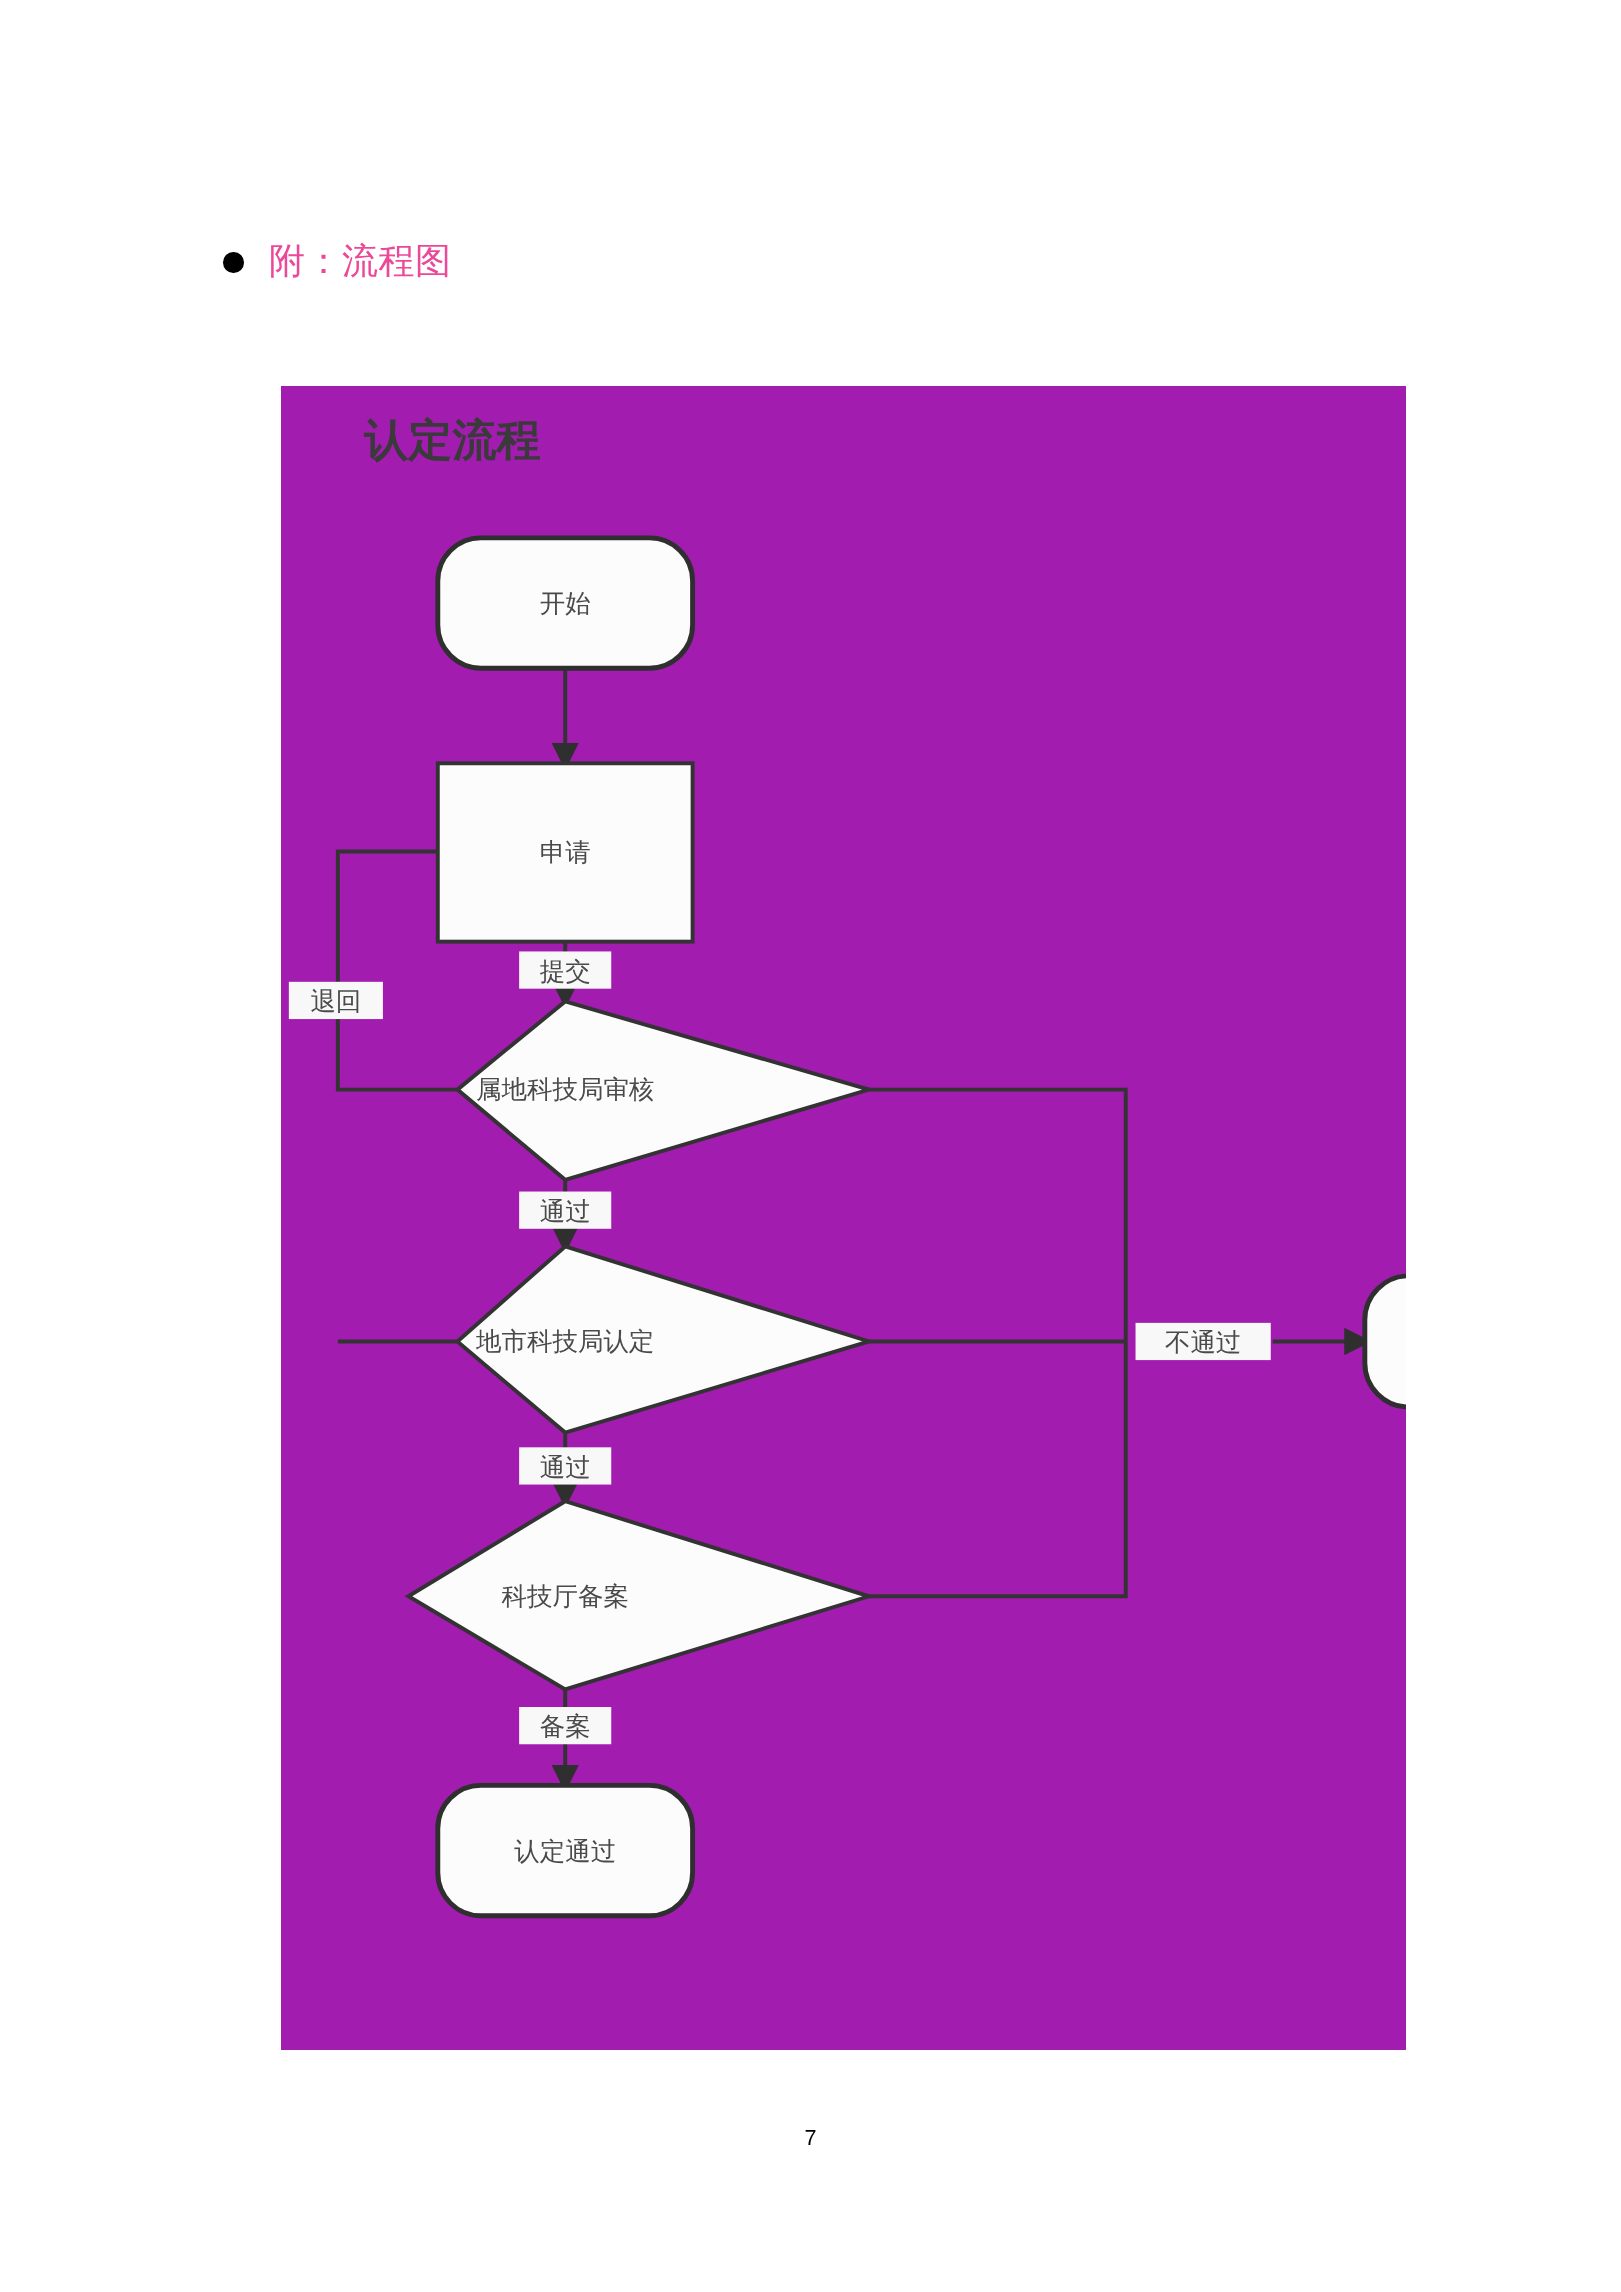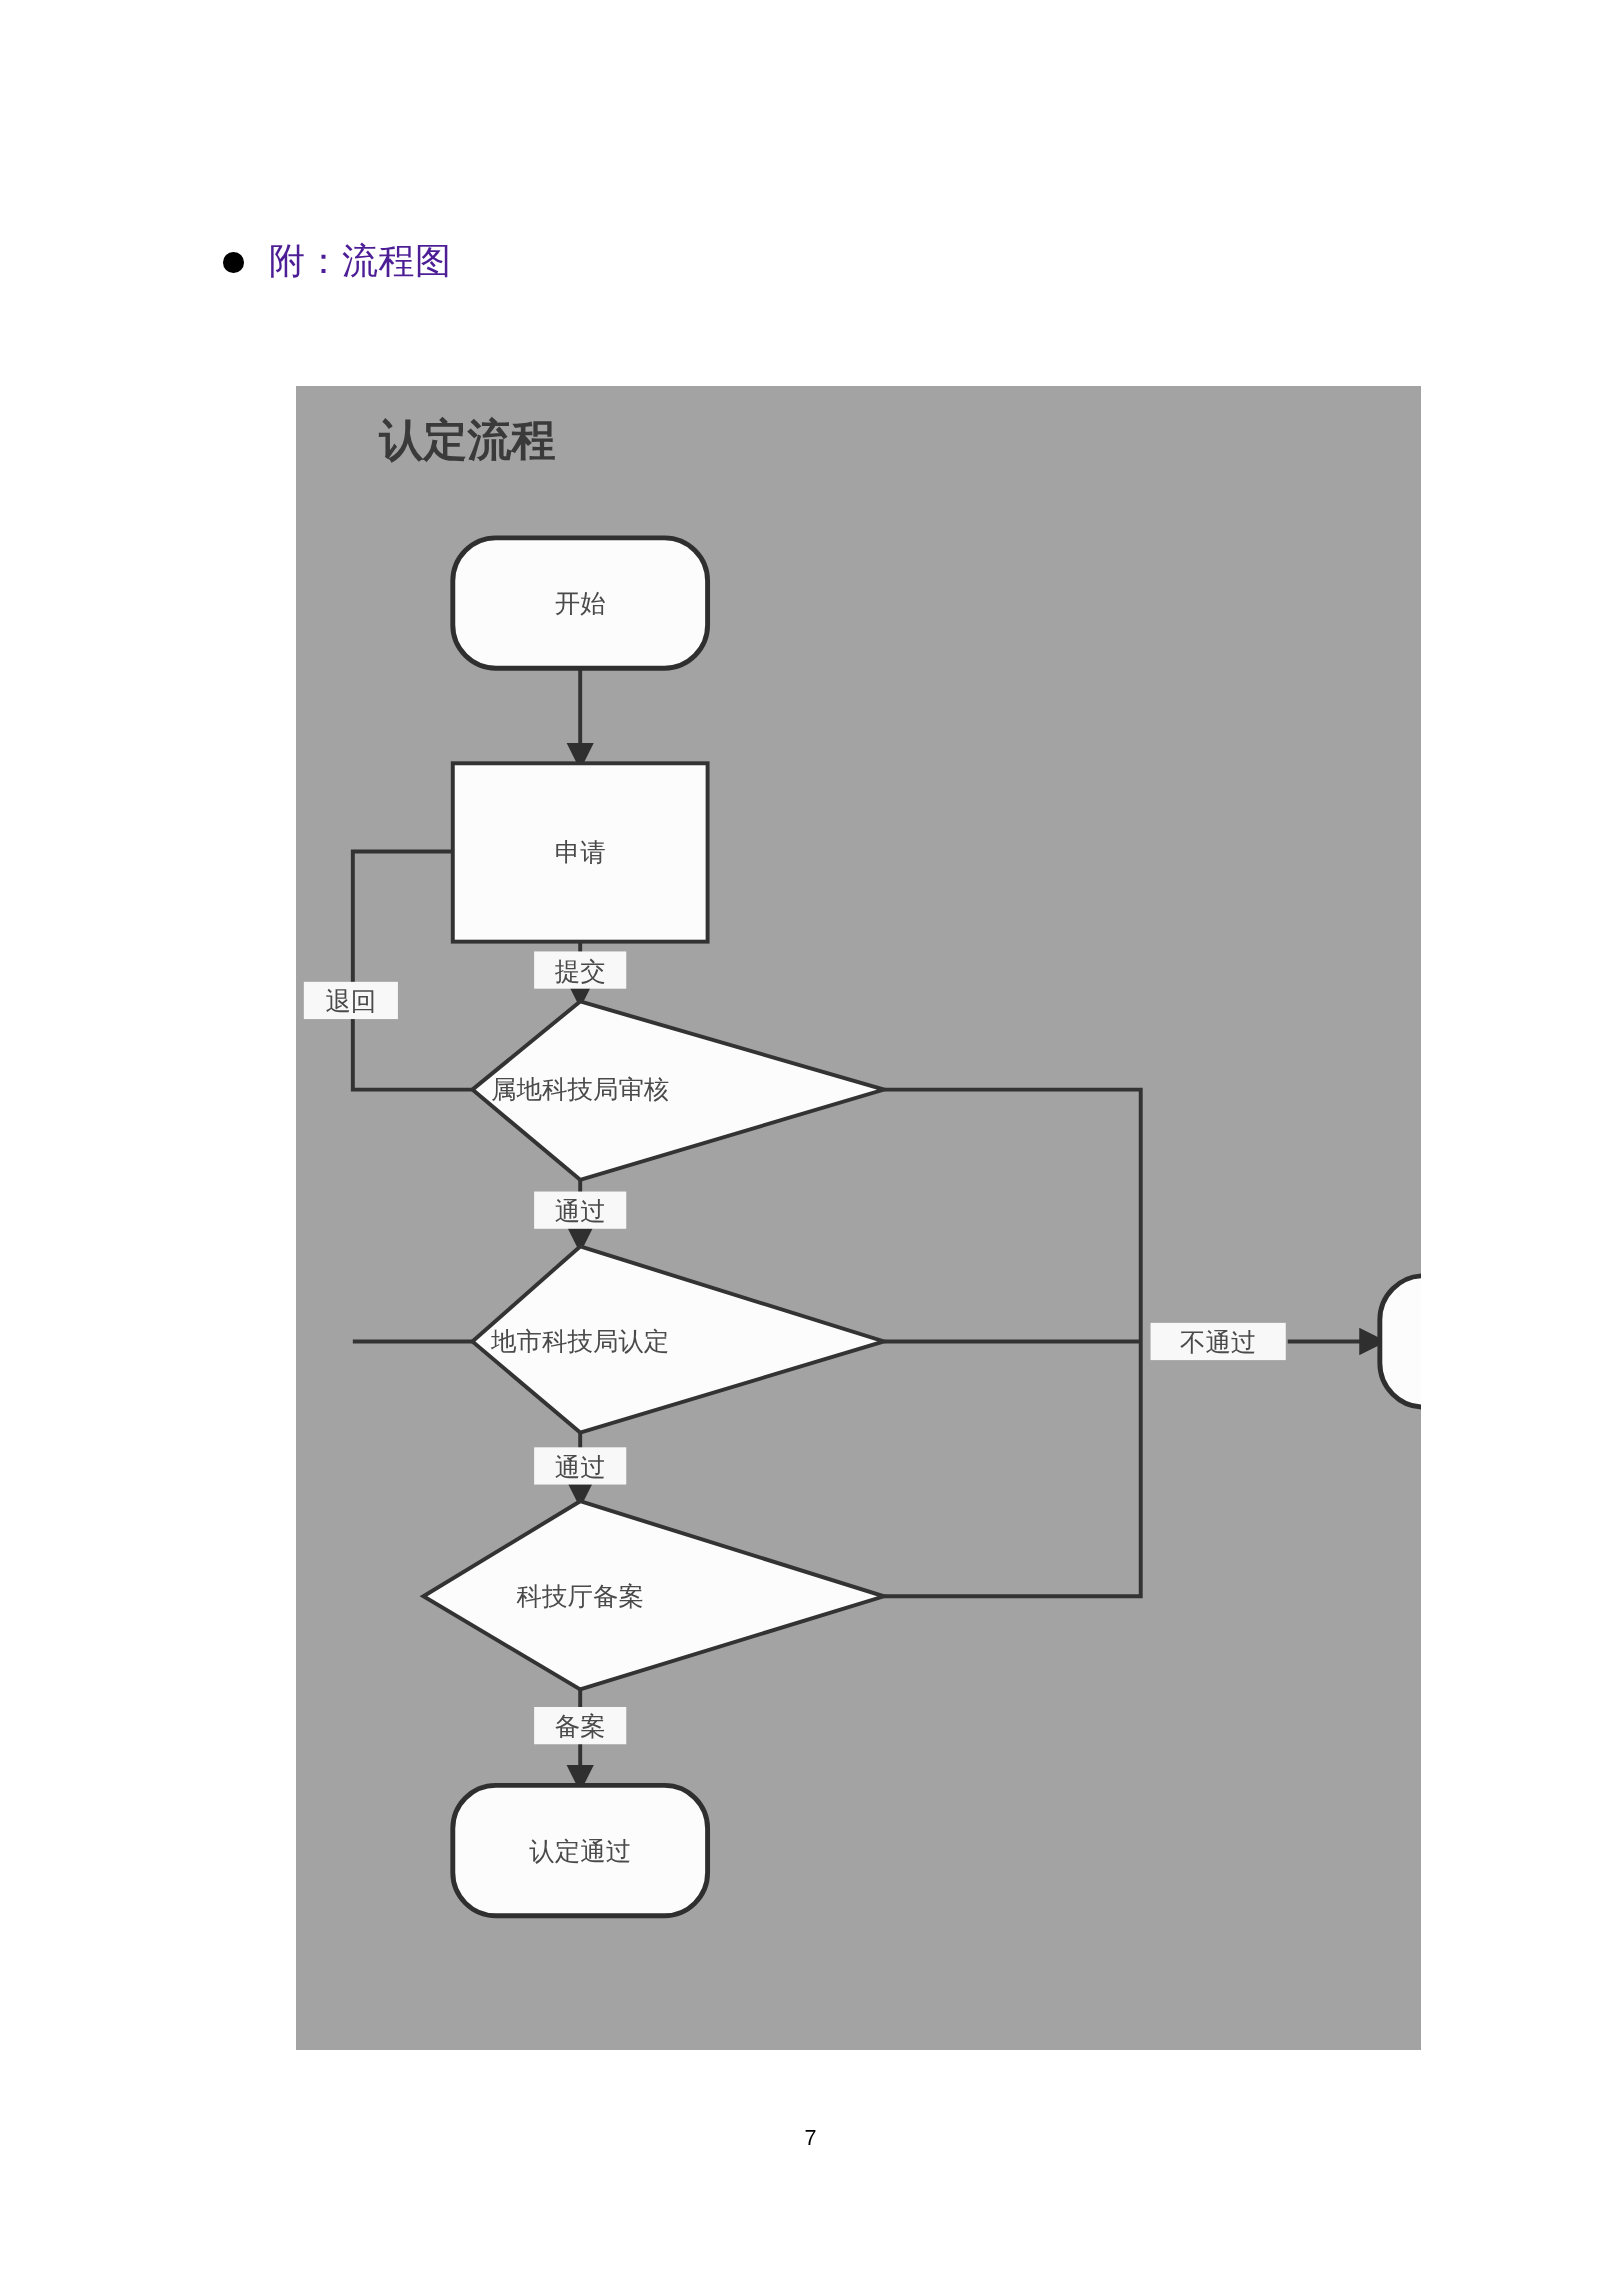--- a/index.html
+++ b/index.html
@@ -34,33 +34,33 @@
     width: 20.6px;
     height: 20.6px;
     border-radius: 50%;
     background: #000000;
     flex: 0 0 auto;
     margin-top: 3.9px;
   }
   .bullet-text {
     font-size: 36px;
     line-height: 1.25;
-    color: #4c1d95;
+    color: #ec4899;
     letter-spacing: 0.5px;
     white-space: nowrap;
   }
 
   
   .figure {
     position: absolute;
-    left: 296px;
+    left: 281px;
     top: 386px;
     width: 1125px;
     height: 1664px;
-    background: #a3a3a3;
+    background: #a21caf;
     text-decoration: underline;
   }
   .figure svg {
     display: block;
     width: 100%;
     height: 100%;
   }
 
   .fc-title {
     font-family: "Liberation Sans", "DejaVu Sans", sans-serif;

